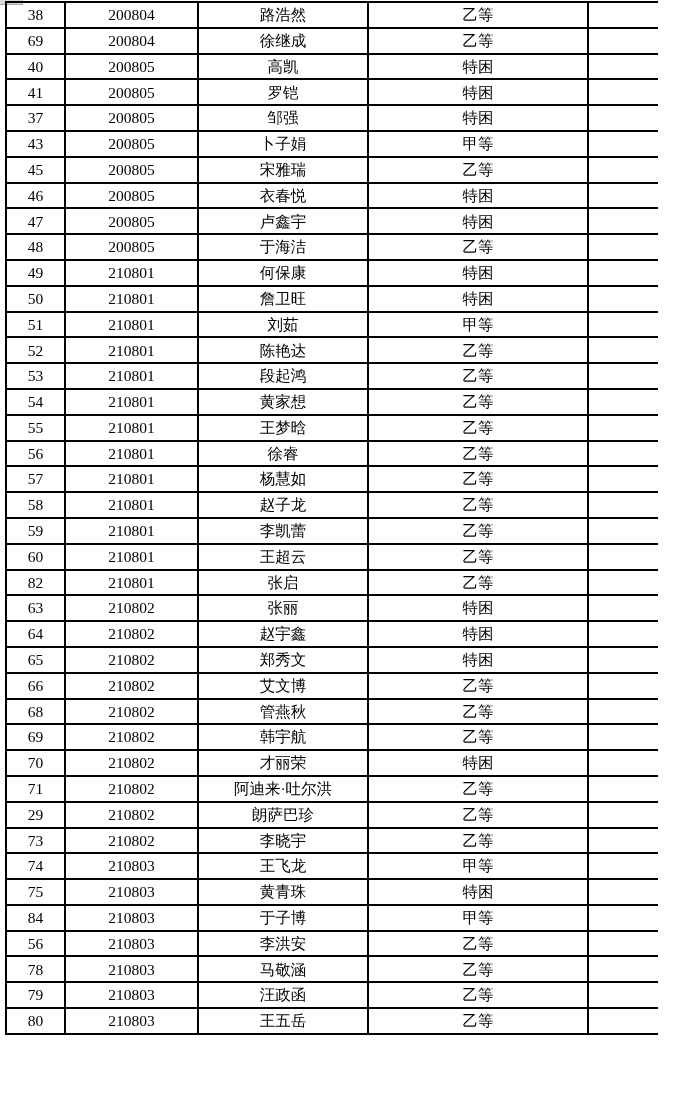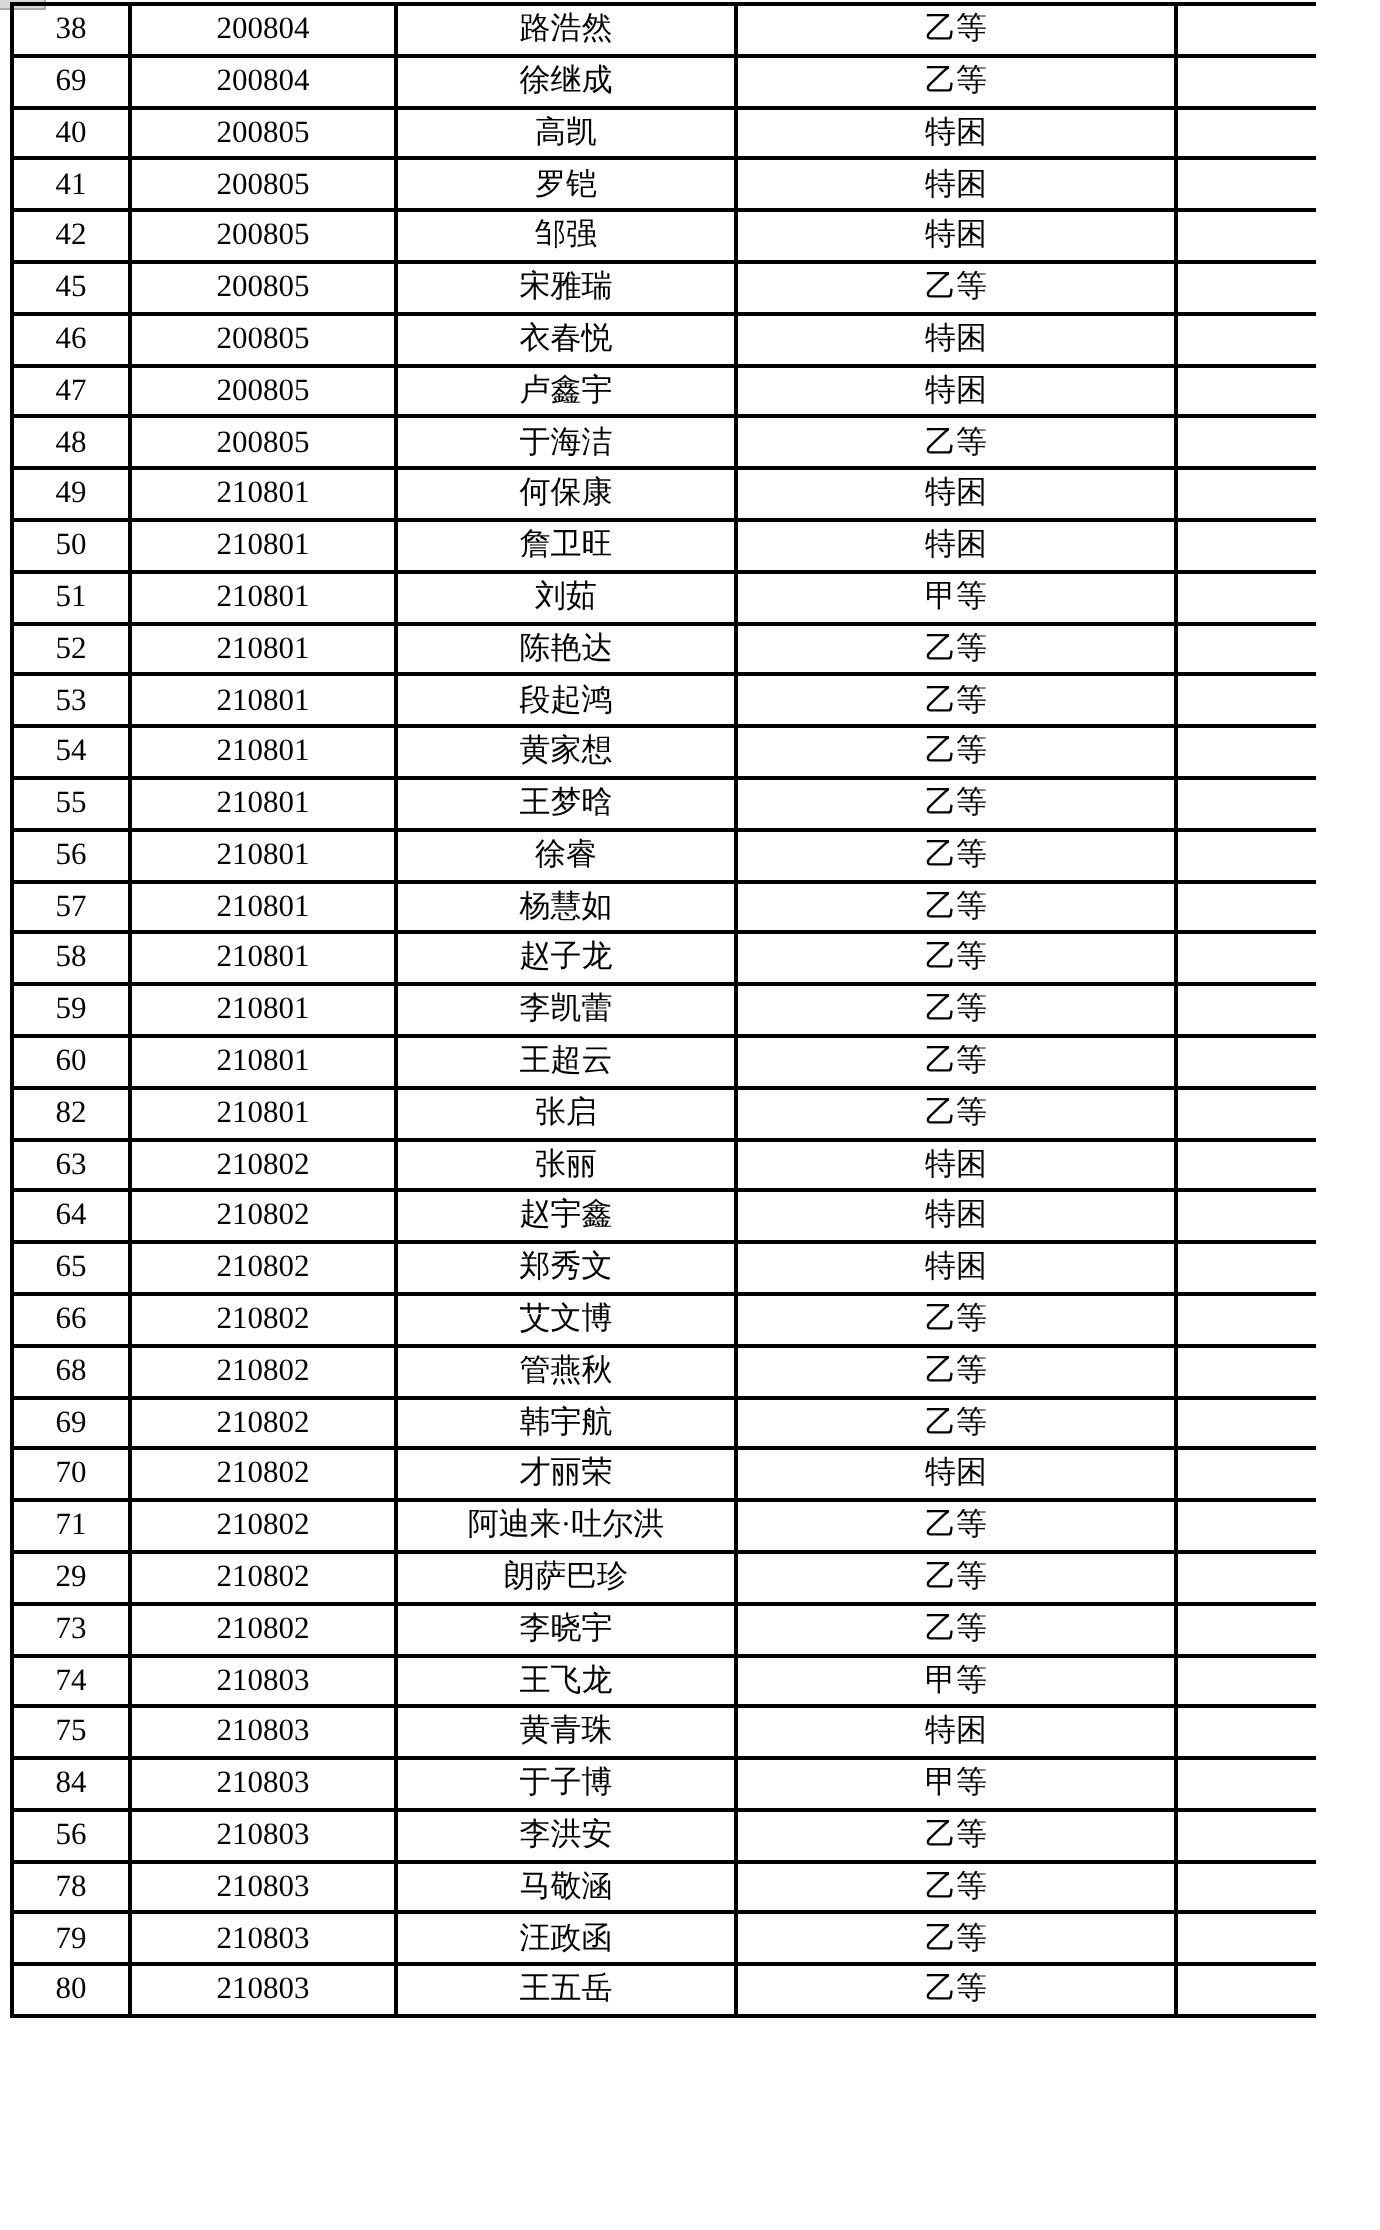--- a/index.html
+++ b/index.html
@@ -94,27 +94,34 @@
 
     <tr>
       <td>41</td>
       <td>200805</td>
       <td>罗铠</td>
       <td>特困</td>
       <td></td>
     </tr>
 
     <tr>
-      <td>42</td>
+      <td>37</td>
       <td>200805</td>
       <td>邹强</td>
       <td>特困</td>
       <td></td>
     </tr>
 
+    <tr>
+      <td>43</td>
+      <td>200805</td>
+      <td>卜子娟</td>
+      <td>甲等</td>
+      <td></td>
+    </tr>
 
 
     <tr>
       <td>45</td>
       <td>200805</td>
       <td>宋雅瑞</td>
       <td>乙等</td>
       <td></td>
     </tr>
 

